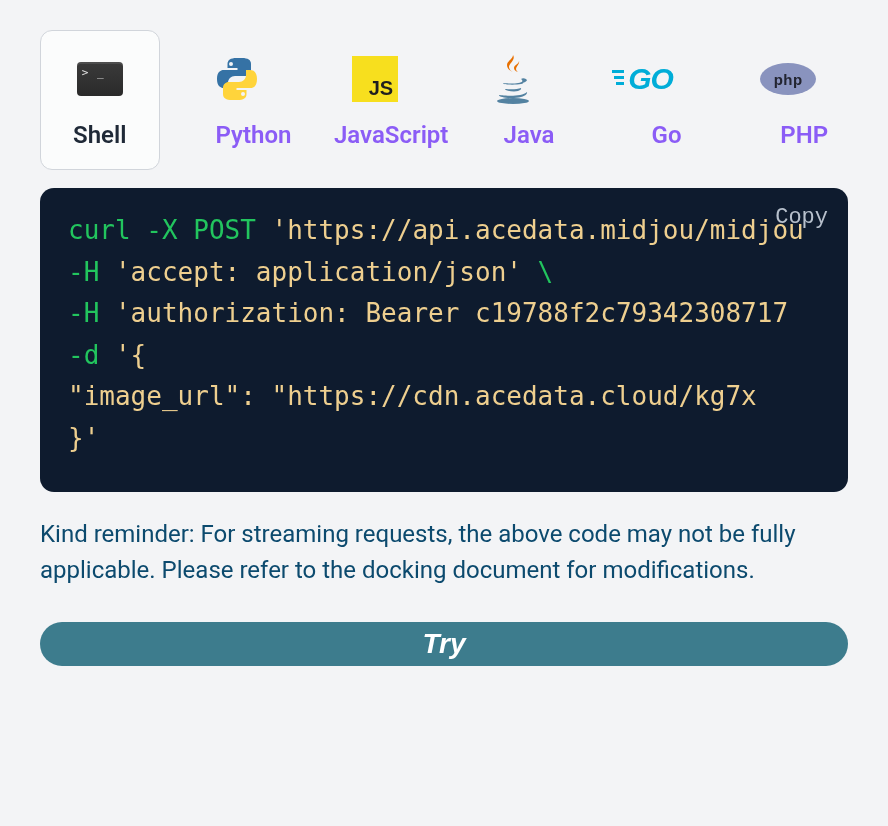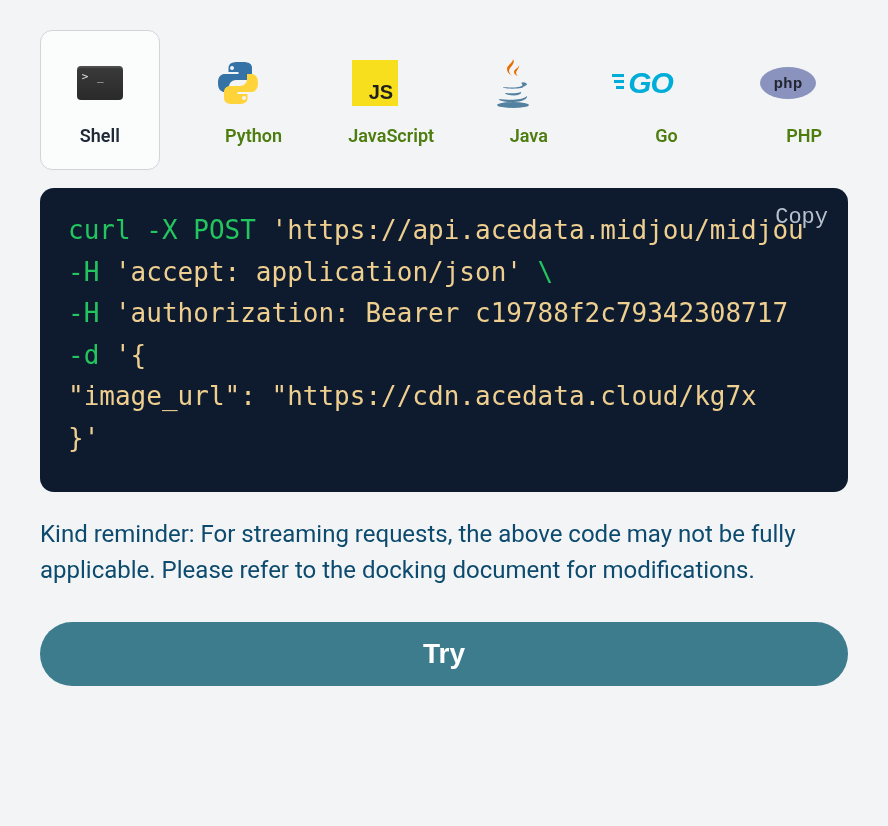--- a/index.html
+++ b/index.html
@@ -31,25 +31,25 @@
     }
     .tab .icon-box {
       width: 56px;
       height: 56px;
       display: flex;
       align-items: center;
       justify-content: center;
       margin-bottom: 14px;
     }
     .tab .label {
-      font-size: 18px;
+      font-size: 24px;
       font-weight: 600;
       color: #1f2937;
     }
-    .tab.inactive .label { color: #4d7c0f; margin-left: 32px; }
+    .tab.inactive .label { color: #8b5cf6; margin-left: 32px; }
 
     
     .shell-shape {
       width: 46px;
       height: 34px;
       background: linear-gradient(#3a3a3a, #2a2a2a);
       border-radius: 4px;
       position: relative;
       box-shadow: inset 0 2px 0 rgba(255,255,255,0.1);
     }
@@ -153,28 +153,29 @@
     .reminder {
       margin-top: 24px;
       font-size: 24px;
       line-height: 1.5;
       color: #0c4a6e;
     }
 
     .try-btn {
       margin-top: 34px;
       width: 100%;
-      height: 64px;
+      height: 44px;
       border: none;
       border-radius: 32px;
       background: #3d7c8d;
       color: #fff;
       font-size: 28px;
       font-weight: 600;
       cursor: pointer;
+      font-style: italic;
     }
   </style>
 </head>
 <body>
 
 
 
 <div class="tabs">
 
   <div class="tab active">

